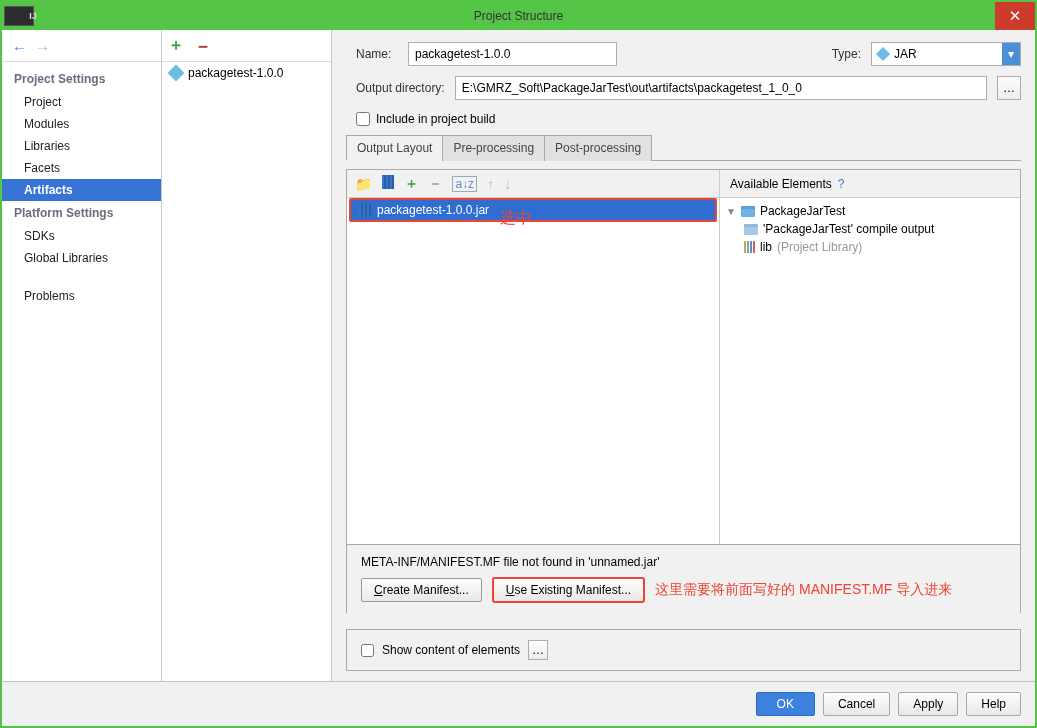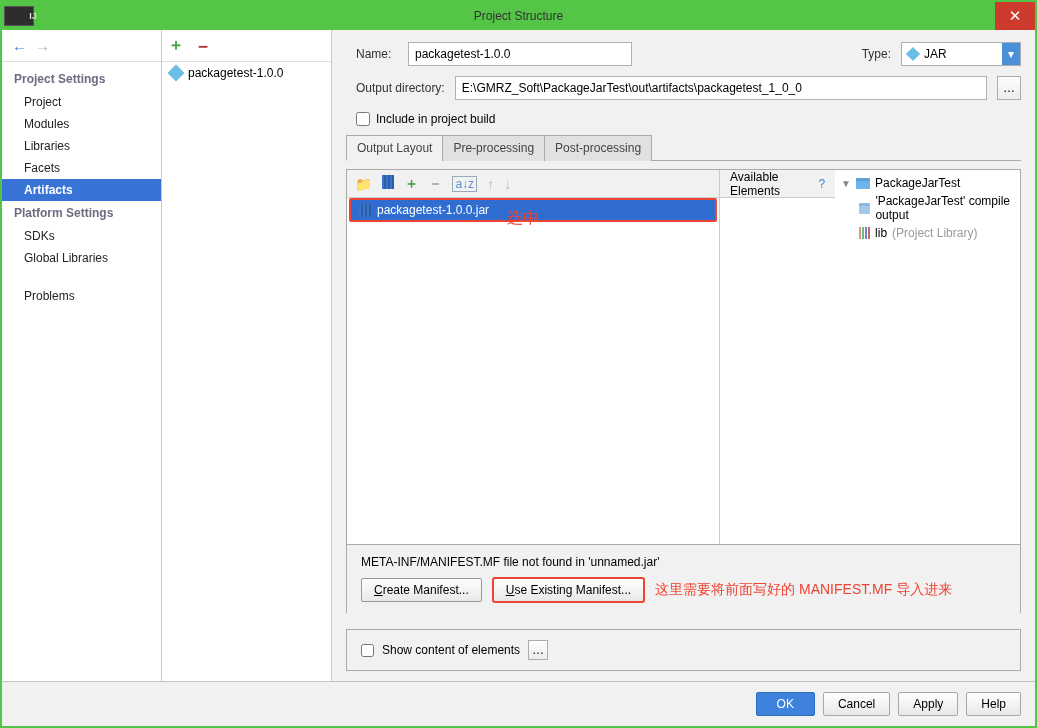--- a/index.html
+++ b/index.html
@@ -24,32 +24,32 @@
 .mt-remove { color: #b03030; font-size: 18px; font-weight: bold; }
 .artifact-row { display: flex; align-items: center; gap: 6px; padding: 4px 8px; }
 .diamond-icon { width: 12px; height: 12px; background: #6bbde6; transform: rotate(45deg); }
 .content { flex: 1; display: flex; flex-direction: column; background: #f1f1f1; padding: 0; }
 .form-area { padding: 12px 14px 8px 14px; display: flex; flex-direction: column; gap: 10px; margin-left: 10px; }
 .form-row { display: flex; align-items: center; gap: 10px; }
 .form-row label { color: #333; }
 .text-input { border: 1px solid #b0b0b0; background: #fff; padding: 3px 6px; height: 24px; }
 .name-input { flex: 1; max-width: 330px; }
 .output-input { flex: 1; }
-.type-select { width: 120px; border: 1px solid #acacac; background: #fff; height: 24px; display: flex; align-items: center; position: relative; padding-left: 6px; gap: 6px; }
+.type-select { width: 150px; border: 1px solid #acacac; background: #fff; height: 24px; display: flex; align-items: center; position: relative; padding-left: 6px; gap: 6px; }
 .dd-arrow { position: absolute; right: 0; width: 18px; height: 100%; background: #4a90d9; color: #fff; display: flex; align-items: center; justify-content: center; }
 .browse-btn { width: 24px; height: 24px; border: 1px solid #acacac; background: linear-gradient(#fdfdfd,#ededed); display: flex; align-items: center; justify-content: center; }
 .checkbox-row { display: flex; align-items: center; gap: 6px; padding-top: 2px; }
 .checkbox-row input { width: 14px; height: 14px; }
 .tabs { display: flex; border-bottom: 1px solid #aaa; margin: 0 14px; }
 .tab { padding: 5px 10px; border: 1px solid #aaa; border-bottom: none; background: #e1e1e1; color: #444; margin-right: -1px; position: relative; top: 1px; }
 .tab.active { background: #f1f1f1; border-bottom: 1px solid #f1f1f1; }
 .layout-area { flex: 1; display: flex; margin: 8px 14px 8px 14px; border: 1px solid #aaa; background: #fff; border-bottom: none; flex-direction: column; }
 .layout-split { flex: 1; display: flex; overflow: hidden; }
 .layout-left { flex: 1; border-right: 1px solid #ccc; display: flex; flex-direction: column; position: relative; }
-.layout-right { width: 300px; display: flex; flex-direction: row; }
+.layout-right { width: 300px; display: flex; flex-direction: column; }
 .layout-toolbar { height: 28px; display: flex; align-items: center; padding: 0 8px; gap: 10px; background: #f1f1f1; border-bottom: 1px solid #ccc; }
 .lt-icon { font-size: 14px; }
 .layout-toolbar .lt-add { color: #3e9e3e; font-weight: bold; }
 .layout-toolbar .lt-remove { color: #999; font-weight: bold; }
 .layout-tree { flex: 1; }
 .jar-row { display: flex; align-items: center; gap: 6px; padding: 3px 8px; background: #2f6dd1; color: #fff; border: 2px solid #e43; border-radius: 2px; margin: 0 2px; }
 .archive-icon { display: inline-block; width: 12px; height: 14px; background: repeating-linear-gradient(90deg,#3875c9 0 2px,#2b5ea6 2px 4px); }
 .annotation-red { color: #e43; font-size: 16px; position: absolute; }
 .avail-header { height: 28px; display: flex; align-items: center; padding: 0 10px; font-weight: normal; border-bottom: 1px solid #ccc; background: #f1f1f1; gap: 6px; }
 .help-q { color: #3a7fd5; }
@@ -154,21 +154,21 @@
                 <span class="lt-icon" style="color:#5d8fcf;border:1px solid #9ab; padding:0 2px;font-size:12px">a↓z</span>
                 <span class="lt-icon" style="color:#bbb">↑</span>
                 <span class="lt-icon" style="color:#bbb">↓</span>
               </div>
               <div class="layout-tree">
                 <div class="jar-row">
                   <span class="archive-icon"></span>
                   <span>packagetest-1.0.0.jar</span>
                 </div>
               </div>
-              <div class="annotation-red" style="top:38px; left:160px;">选中</div>
+              <div class="annotation-red" style="top:38px; left:153px;">选中</div>
             </div>
             <div class="layout-right">
               <div class="avail-header">
                 <span>Available Elements</span>
                 <span class="help-q">?</span>
               </div>
               <div class="tree-content">
                 <div class="tree-row">
                   <span class="tri">▼</span>
                   <span class="folder-icon"></span>

